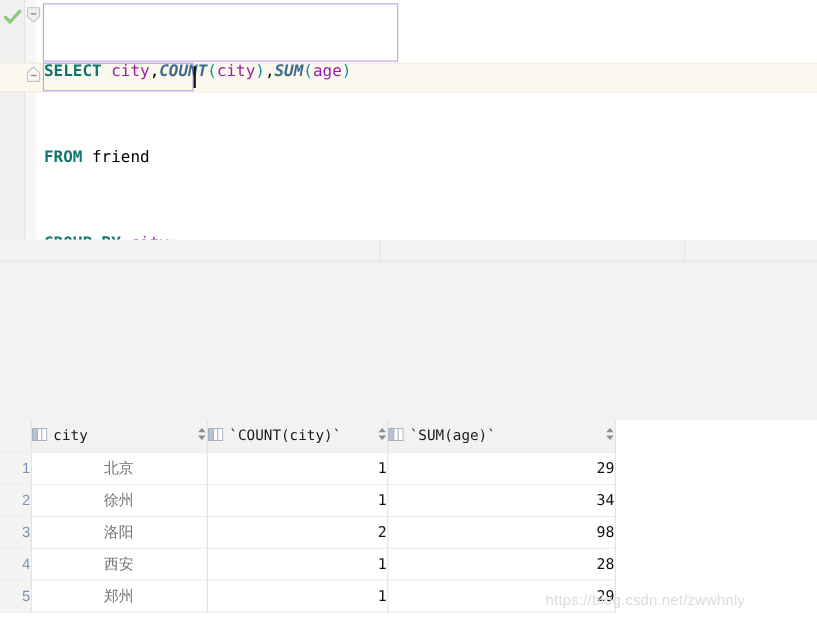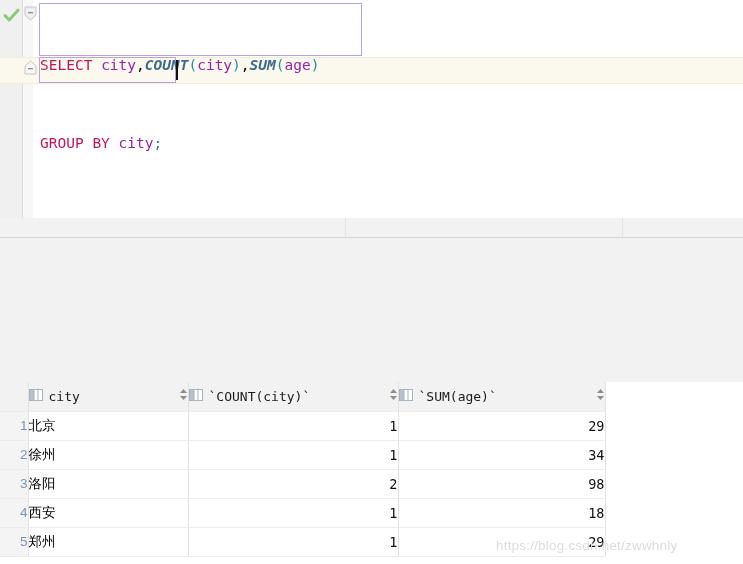--- a/index.html
+++ b/index.html
@@ -27,21 +27,21 @@
   .curline-bot{position:absolute;left:0;top:83px;width:743px;height:1px;background:#f2ecd9;}
 
   .sel-box-a{position:absolute;left:39px;top:3px;width:323px;height:53px;
     border:1px solid #b9a2e3;box-sizing:border-box;background:transparent;}
   .sel-box-b{position:absolute;left:39px;top:57px;width:137px;height:26px;
     border:1px solid #b9a2e3;box-sizing:border-box;background:transparent;}
 
   .code{position:absolute;left:40px;top:0;font-family:"DejaVu Sans Mono","Liberation Mono",monospace;
     font-size:14.5px;line-height:26px;white-space:pre;}
   .code .ln{display:block;height:26px;}
-  .kw{color:#be185d;font-weight:normal;}
+  .kw{color:#0f766e;font-weight:bold;}
   .fn{color:#3e6b8c;font-style:italic;font-weight:bold;}
   .id{color:#9b1fa8;}
   .par{color:#1e8fa8;}
   .pn{color:#2a7a8c;}
   .pl{color:#000;}
   .cursor{position:absolute;left:176px;top:60px;width:1.6px;height:20px;background:#111;}
 
   
   .band-top{position:absolute;left:0;top:218px;width:743px;height:19px;background:#f2f2f2;}
   .band-top-line{position:absolute;left:0;top:237px;width:743px;height:1px;background:#d6d6d6;}
@@ -72,25 +72,25 @@
     border-right:1px solid #e2e2e2;border-bottom:1px solid #ececec;
     font-size:13.5px;padding:0;height:29px;box-sizing:border-box;}
   th.hcorner{width:28px;background:#f2f2f2;border-bottom:1px solid #d8d8d8;}
   th.hcell{background:#f2f2f2;border-bottom:1px solid #d8d8d8;padding:0 8px 0 8px;
     font-weight:normal;color:#1a1a1a;}
   th.hcell .hin{display:flex;align-items:center;gap:6px;height:28px;}
   th.hcell .hname{font-family:"DejaVu Sans Mono","Liberation Mono",monospace;font-size:13px;flex:0 0 auto;}
   th.hcell .sortic{margin-left:auto;flex:0 0 auto;}
   td.rownum{width:28px;background:#f4f4f4;text-align:right;padding-right:6px;
     color:#7d93b5;font-size:12.5px;border-right:1px solid #e2e2e2;}
-  td.cstr{padding-left:8px;text-align:left;color:#000000;}
+  td.cstr{padding-left:8px;text-align:center;color:#737373;}
   td.cnum{padding-right:9px;text-align:right;color:#111;
     font-family:"DejaVu Sans Mono","Liberation Mono",monospace;font-size:13px;}
   .col-city{width:160px;}
-  .col-cnt{width:210px;}
+  .col-cnt{width:164px;}
   .col-sum{width:207px;}
 
   .watermark{position:absolute;left:496px;top:538px;font-size:13.5px;color:#dcdcdc;letter-spacing:.2px;}
 </style>
 </head>
 <body>
 
 <div class="app">
 
   <div class="editor">
@@ -119,20 +119,21 @@
         <path d="M6.5 1 L12 6 v8 H1 V6 Z" fill="#f7f7f7" stroke="#c4c4c4" stroke-width="1"></path>
         <rect x="4" y="8" width="5" height="1.3" fill="#8d8d8d"></rect>
       </svg>
     </span>
 
     <div class="sel-box-a"></div>
     <div class="sel-box-b"></div>
 
     <div class="code">
       <span class="ln"><span class="kw">SELECT</span><span class="pl"> </span><span class="id">city</span><span class="pl">,</span><span class="fn">COUNT</span><span class="par">(</span><span class="id">city</span><span class="par">)</span><span class="pl">,</span><span class="fn">SUM</span><span class="par">(</span><span class="id">age</span><span class="par">)</span></span>
+      <span class="ln"><span class="kw">FROM</span><span class="pl"> friend</span></span>
       <span class="ln"><span class="kw">GROUP BY</span><span class="pl"> </span><span class="id">city</span><span class="pn">;</span></span>
     </div>
     <div class="cursor"></div>
   </div>
 
   <div class="band-top"></div>
   <div class="band-top-div"></div>
   <div class="band-top-div2"></div>
   <div class="band-top-line"></div>
 
@@ -276,21 +277,21 @@
         <tr>
           <td class="rownum">3</td>
           <td class="cstr">洛阳</td>
           <td class="cnum">2</td>
           <td class="cnum">98</td>
         </tr>
         <tr>
           <td class="rownum">4</td>
           <td class="cstr">西安</td>
           <td class="cnum">1</td>
-          <td class="cnum">18</td>
+          <td class="cnum">28</td>
         </tr>
         <tr>
           <td class="rownum">5</td>
           <td class="cstr">郑州</td>
           <td class="cnum">1</td>
           <td class="cnum">29</td>
         </tr>
       </tbody>
     </table>
 

